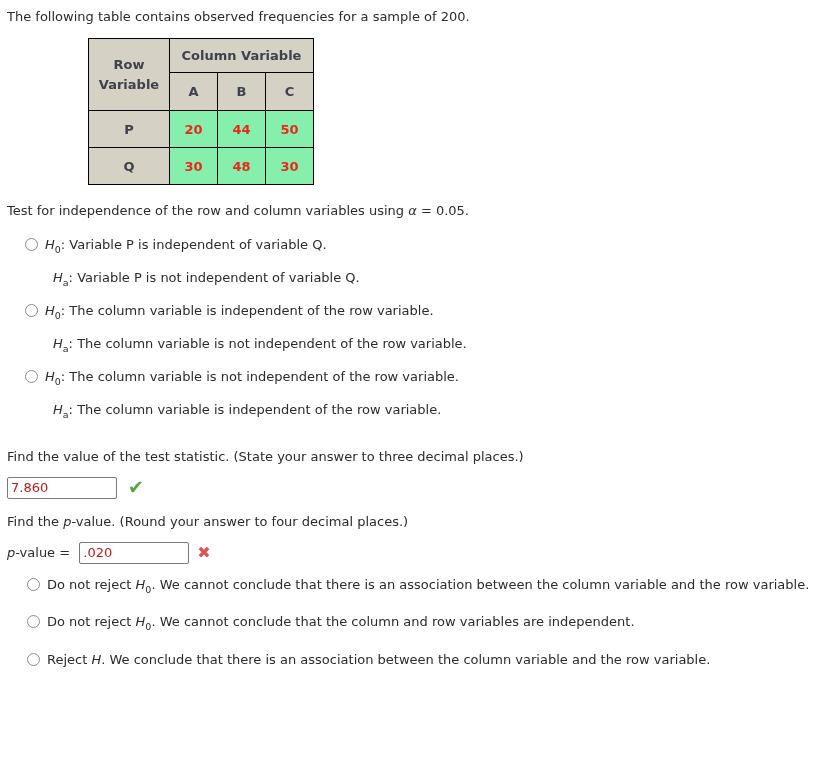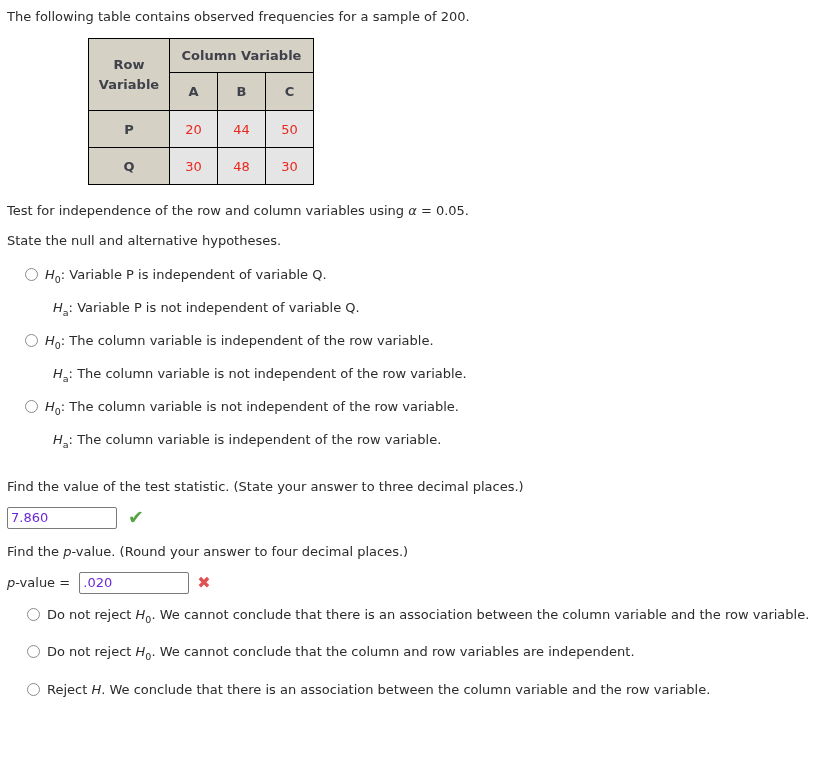--- a/index.html
+++ b/index.html
@@ -14,21 +14,21 @@
   .intro{margin:0;}
 
   
   .freq-table{border-collapse:collapse;margin:14px 0 0 81px;}
   .freq-table td{border:1px solid #000;text-align:center;vertical-align:middle;padding:0;}
   .freq-table .hdr{background:#d5d1c5;font-weight:bold;color:#3f424a;}
   .rowvar-cell{width:80px;padding:0 6px;line-height:20px;}
   .colvar-cell{height:33px;width:142px;}
   .col-letter{width:47px;height:37px;}
   .row-label{height:36px;}
-  .val-cell{width:47px;height:36px;background:#e5e5e5;color:#e8281e;}
+  .val-cell{width:47px;height:36px;background:#86efac;color:#e8281e;font-weight:bold;}
 
   
   .alpha-line{margin-top:18px;}
   .prompt{margin-top:15px;}
   i.math{font-style:italic;}
   sub.s{font-size:9.5px;font-style:normal;}
 
   
   input[type=radio]{
     -webkit-appearance:none;appearance:none;
@@ -40,21 +40,21 @@
   .hyp-list{margin-top:8px;}
   .hyp-option{margin:0 0 1px 18px;line-height:28px;}
   .hyp-line2{padding-left:28px;}
 
   
   .ts-prompt{margin-top:20px;}
   .answer-row{margin-top:6px;display:flex;align-items:center;}
   .text-input{
     width:102px;height:18px;border:1px solid #7a7a7a;border-radius:2px;
     font-family:"DejaVu Sans","Liberation Sans",sans-serif;font-size:13px;
-    color:#6d28d9;padding:1px 3px;
+    color:#b91c1c;padding:1px 3px;
   }
   .check-icon{color:#55a341;font-size:19px;font-weight:bold;margin-left:11px;line-height:1;}
   .cross-icon{color:#e05252;font-size:16px;font-weight:bold;margin-left:8px;line-height:1;}
   .pv-label{margin-right:5px;white-space:pre;}
 
   
   .conc-list{margin-top:11px;}
   .conc-option{margin:0 0 13px 20px;line-height:20px;}
 </style>
 </head>
@@ -85,21 +85,20 @@
         <td class="hdr row-label">Q</td>
         <td class="val-cell">30</td>
         <td class="val-cell">48</td>
         <td class="val-cell">30</td>
       </tr>
     </tbody>
   </table>
 
   <p class="alpha-line"><span>Test for independence of the row and column variables using </span><i class="math">α</i><span> = 0.05.</span></p>
 
-  <p class="prompt">State the null and alternative hypotheses.</p>
 
   <div class="hyp-list">
 
 
     <div class="hyp-option">
       <div><input type="radio" name="hypotheses" style=""><i class="math">H</i><sub class="s">0</sub><span>: </span><span>Variable P is independent of variable Q.</span></div>
       <div class="hyp-line2"><i class="math">H</i><sub class="s">a</sub><span>: </span><span>Variable P is not independent of variable Q.</span></div>
     </div>
 
     <div class="hyp-option">

